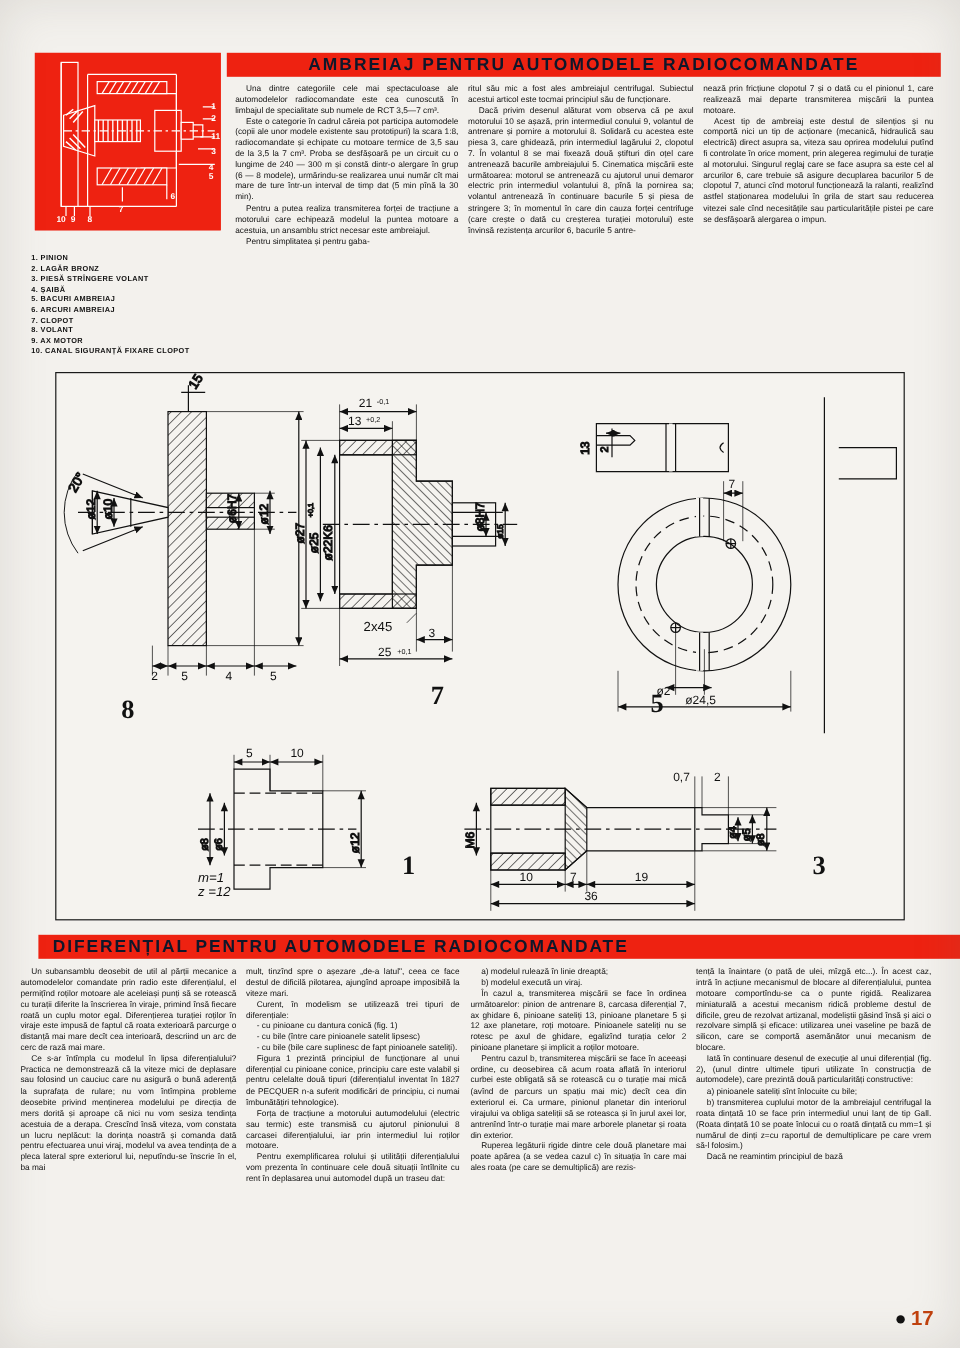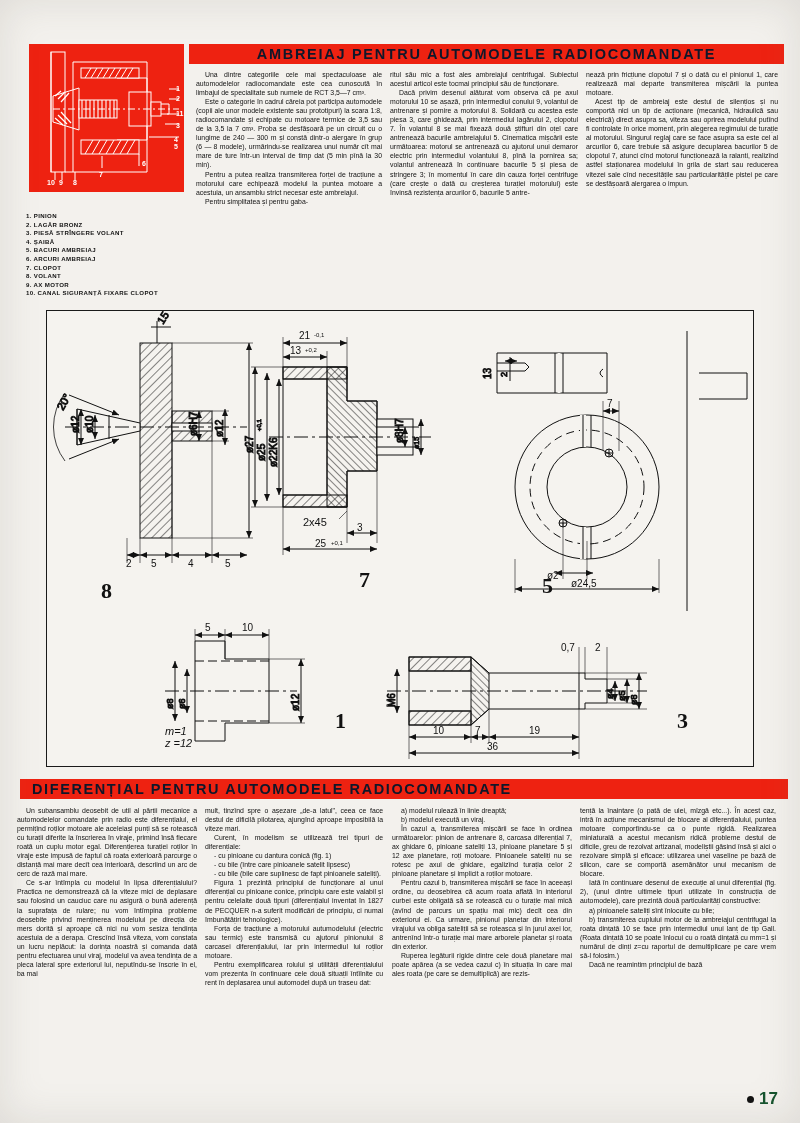--- a/index.html
+++ b/index.html
@@ -30,21 +30,21 @@
   
   .banner{
     position:absolute;background:#ee2211;color:#0f172a;
     font-weight:bold;text-align:center;
   }
   #banner-top{
     left:189px;top:44px;width:595px;height:20px;
     font-size:14.5px;letter-spacing:1.7px;line-height:20px;
   }
   #banner-bottom{
-    left:20px;top:779px;width:768px;height:20px;
+    left:32px;top:779px;width:768px;height:20px;
     font-size:14.5px;letter-spacing:1.6px;line-height:20px;text-align:left;
     padding-left:12px;box-sizing:border-box;
   }
 
   
   .col{
     position:absolute;
     font-size:6.9px;line-height:9.05px;
     text-align:justify;
     color:#111;
@@ -69,21 +69,21 @@
   }
   .sheet svg{display:block;}
   .partnum{
     position:absolute;font-family:"Liberation Serif",serif;
     font-weight:bold;font-size:22px;color:#111;
   }
 
   
   .pagenum{
     position:absolute;right:22px;bottom:14px;
-    font-size:17px;font-weight:bold;color:#14532d;
+    font-size:17px;font-weight:bold;color:#c2410c;
     display:flex;align-items:center;gap:5px;justify-content:space-between;
   }
   .pagedot{width:7px;height:7px;border-radius:50%;background:#111;display:inline-block;}
 
   .bleed{position:absolute;left:0;top:0;width:800px;height:1123px;pointer-events:none;
          box-shadow:inset 0 0 40px rgba(120,115,105,.18);}
 </style>
 </head>
 <body>
 

